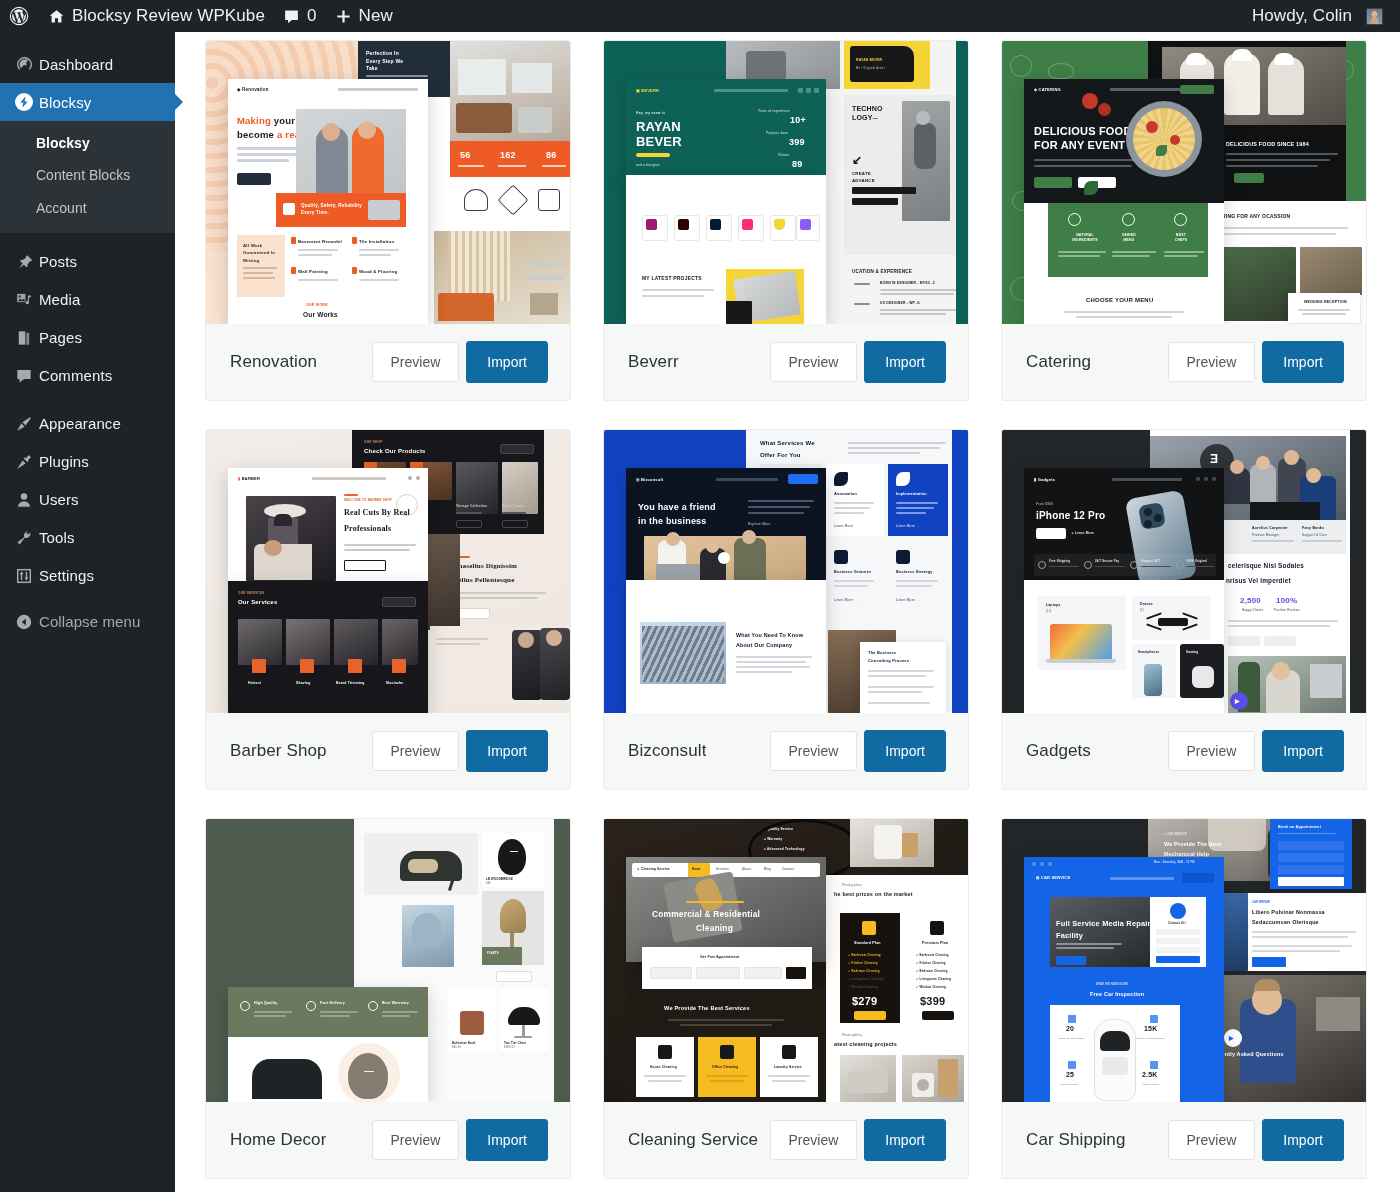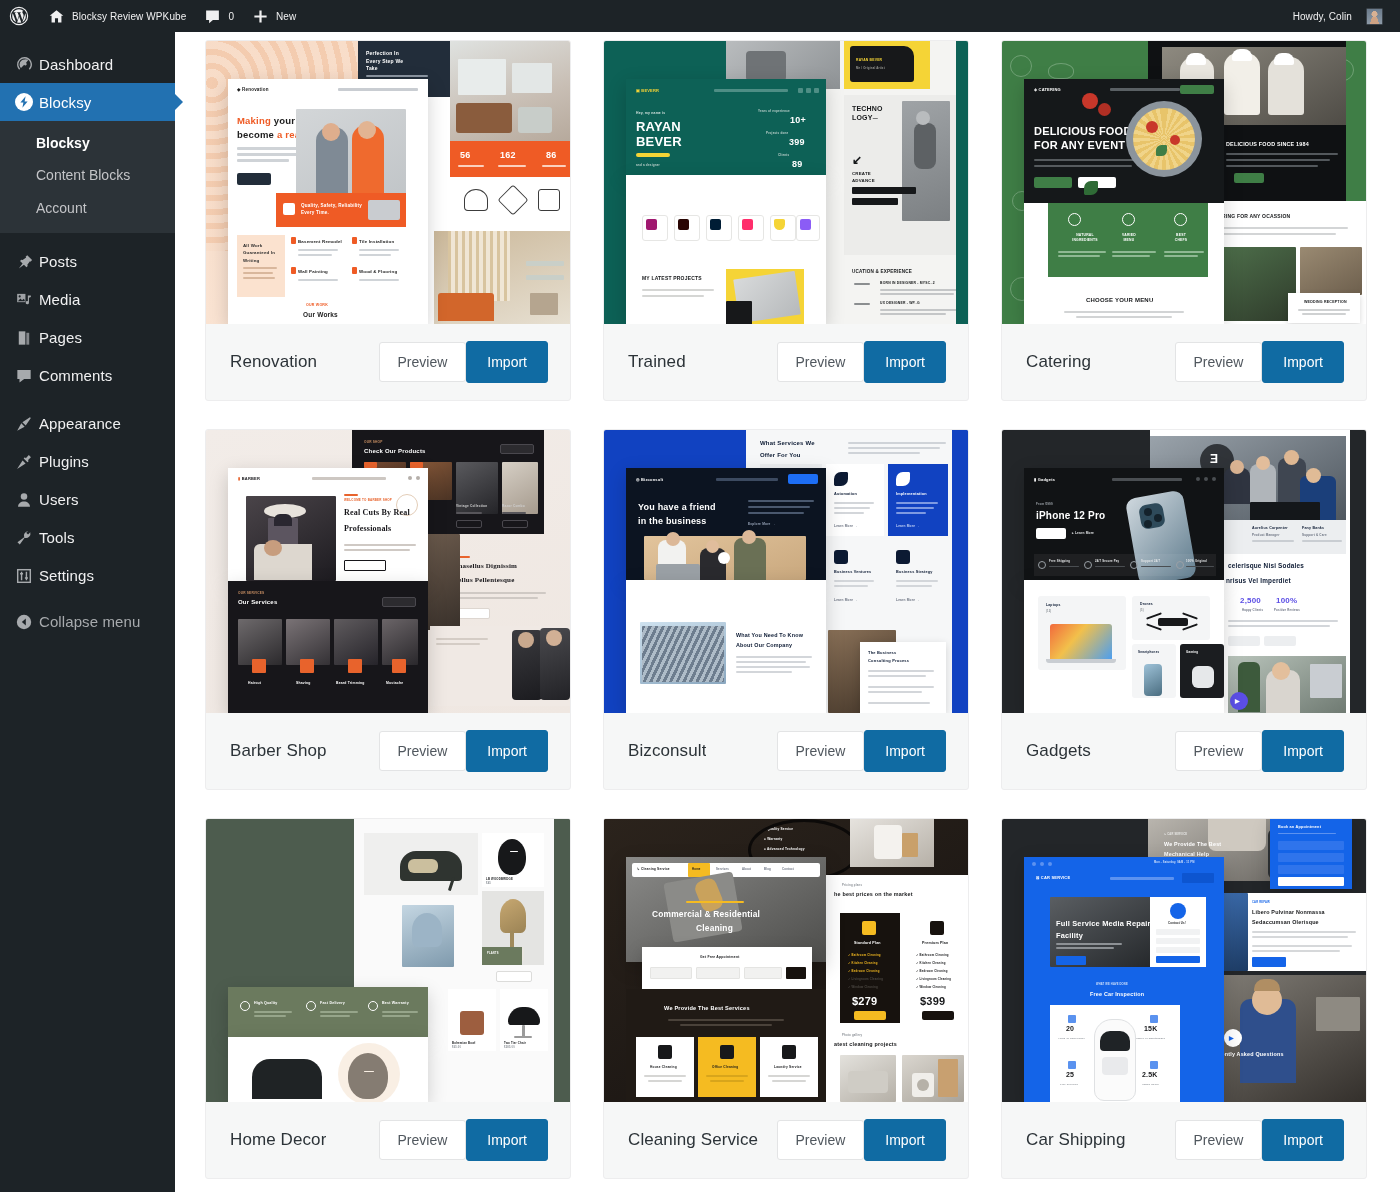--- a/index.html
+++ b/index.html
@@ -18,21 +18,21 @@
     display: flex; align-items: center;
     color: #f0f0f1; font-size: 13px;
     z-index: 50;
   }
   .ab-item {
     display: flex; align-items: center; gap: 7px;
     height: 32px; padding: 0 9px;
     color: #f0f0f1; white-space: nowrap;
   }
   #admin-bar .ab-wp { padding: 0 10px 0 9px; }
-  .ab-label { font-size: 10px; letter-spacing: .1px; }
+  .ab-label { font-size: 17px; letter-spacing: .1px; }
   #ab-right { margin-left: auto; display: flex; align-items: center; padding-right: 8px; }
   .avatar {
     width: 17px; height: 17px; margin-left: 7px;
     border-radius: 1px; background:
       radial-gradient(circle at 50% 34%, #d8b193 0 24%, transparent 25%),
       radial-gradient(ellipse at 50% 108%, #cfa384 0 40%, transparent 41%),
       linear-gradient(#6b7b8c, #8d9aa7);
     border: 1px solid #3c434a;
   }
   svg { display: block; }
@@ -101,21 +101,21 @@
     height: 76px;
     display: flex; align-items: center;
     padding: 0 22px 0 24px;
     gap: 8px;
   }
   .card-title {
     font-size: 17px; color: #2c3338;
     white-space: nowrap; letter-spacing: .1px;
     flex: 0 1 auto; overflow: hidden;
   }
-  .btn-group { margin-left: auto; display: flex; align-items: center; gap: 0; flex: none; }
+  .btn-group { margin-left: auto; display: flex; align-items: center; gap: 7px; flex: none; }
   .btn {
     font-family: "Liberation Sans", sans-serif;
     font-size: 14px; line-height: 1;
     border-radius: 3px; cursor: pointer;
     display: inline-flex; align-items: center; justify-content: center;
   }
   .btn-preview {
     background: #fff; color: #50575e;
     border: 1px solid #e3e4e5;
     padding: 12px 18px;
@@ -499,21 +499,21 @@
             <div class="pane" style="left:100px;top:94px;width:78px;height:55px;background:#f5d436;">
               <div class="ph" style="left:10px;top:6px;width:62px;height:44px;background:linear-gradient(140deg,#d8dadb,#b6b9bb);transform:rotate(-8deg);"></div>
               <div class="ph" style="left:0;top:32px;width:26px;height:24px;background:#17181a;"></div>
             </div>
           </div>
 
           <div class="pane" style="left:352px;top:0;width:14px;height:283px;background:#0d6156;"></div>
         </div>
       </div>
       <div class="card-footer">
-        <div class="card-title">Trained</div>
+        <div class="card-title">Beverr</div>
         <div class="btn-group">
           <button class="btn btn-preview">Preview</button>
           <button class="btn btn-import">Import</button>
         </div>
       </div>
     </div>
 
     <div class="site-card">
       <div class="thumb">
         <div class="tb cat-bg">

